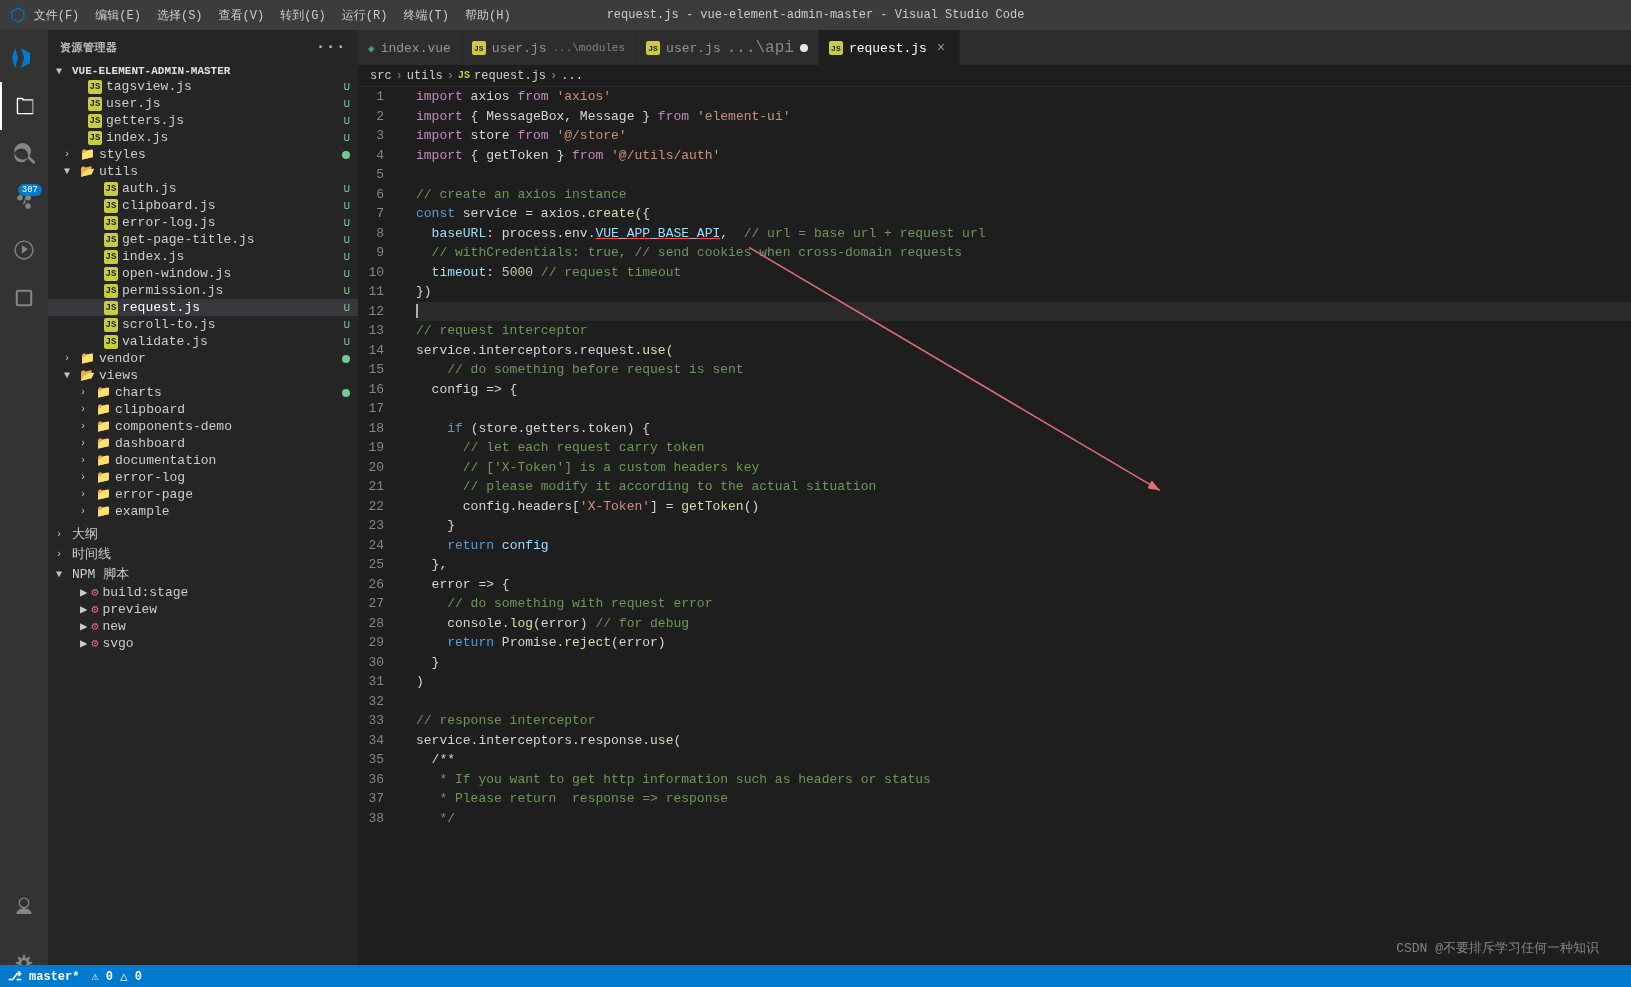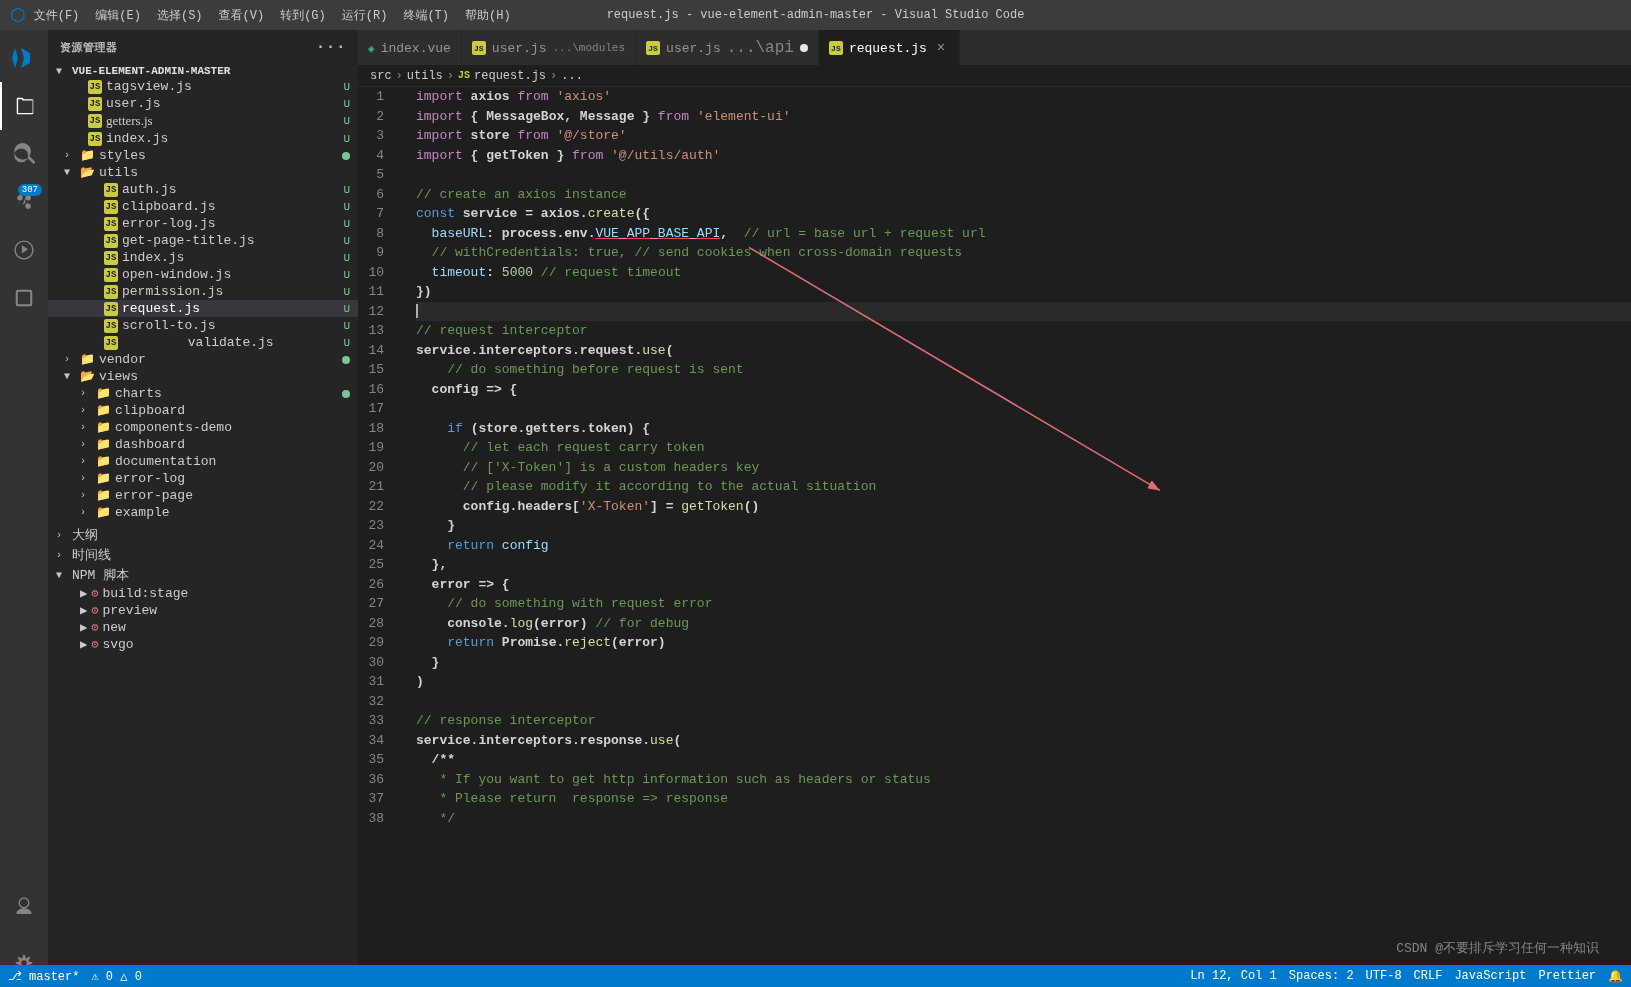--- a/index.html
+++ b/index.html
@@ -289,33 +289,34 @@
     }
 
     
     .kw { color: #569cd6; }        
     .kw-import { color: #c586c0; } 
     .str { color: #ce9178; }
     .fn { color: #dcdcaa; }        
     .prop { color: #9cdcfe; }      
     .comment { color: #6a9955; }     
     .num { color: #b5cea8; }       
-    .op { color: #d4d4d4; font-weight: bold; }
+    .op { color: #d4d4d4; }
     .var-name { color: #9cdcfe; font-family: Liberation Mono, monospace; }
 
     
     .status-bar {
       height: 22px;
       background: #007acc;
       display: flex;
       align-items: center;
       padding: 0 8px;
       font-size: 12px;
       color: white;
       gap: 12px;
+      font-weight: bold;
     }
 
     
     .csdn-watermark {
       position: absolute;
       bottom: 30px;
       right: 32px;
       color: #858585;
       font-size: 13px;
     }
@@ -425,21 +426,21 @@
       <div class="tree-item" style="padding-left:24px;">
         <span class="arrow" style="width:16px;"></span>
         <span class="js-icon">JS</span>
         <span class="label js-file" style="margin-left:4px;">user.js</span>
         <span class="badge-u">U</span>
       </div>
 
       <div class="tree-item" style="padding-left:24px;">
         <span class="arrow" style="width:16px;"></span>
         <span class="js-icon">JS</span>
-        <span class="label js-file" style="margin-left:4px;font-family:Liberation Serif, serif;">getters.js</span>
+        <span class="label js-file" style="margin-left:4px;">getters.js</span>
         <span class="badge-u">U</span>
       </div>
 
       <div class="tree-item" style="padding-left:24px;">
         <span class="arrow" style="width:16px;"></span>
         <span class="js-icon">JS</span>
         <span class="label js-file" style="margin-left:4px;">index.js</span>
         <span class="badge-u">U</span>
       </div>
 
@@ -515,21 +516,21 @@
       <div class="tree-item" style="padding-left:40px;">
         <span class="arrow" style="width:16px;"></span>
         <span class="js-icon">JS</span>
         <span class="label js-file" style="margin-left:4px;">scroll-to.js</span>
         <span class="badge-u">U</span>
       </div>
 
       <div class="tree-item" style="padding-left:40px;">
         <span class="arrow" style="width:16px;"></span>
         <span class="js-icon">JS</span>
-        <span class="label js-file" style="margin-left:4px;text-align:center;">validate.js</span>
+        <span class="label js-file" style="margin-left:4px;">validate.js</span>
         <span class="badge-u">U</span>
       </div>
 
       <div class="tree-item" style="padding-left:16px;">
         <span class="arrow">›</span>
         <span style="color:#e8c17a;margin-right:4px;font-size:12px;">📁</span>
         <span class="label">vendor</span>
         <span class="dot-badge"></span>
       </div>
 
@@ -805,22 +806,13 @@
 
     </div>
   </div>
 </div>
 
 <div class="csdn-watermark">CSDN @不要排斥学习任何一种知识</div>
 
 <div class="status-bar" style="position:absolute;bottom:0;left:0;right:0;height:22px;background:#007acc;display:flex;align-items:center;padding:0 8px;font-size:12px;color:white;gap:12px;">
   <span>⎇ master*</span>
   <span>⚠ 0 △ 0</span>
-  <div style="margin-left:auto;display:flex;gap:12px;">
-    <span>Ln 12, Col 1</span>
-    <span>Spaces: 2</span>
-    <span>UTF-8</span>
-    <span>CRLF</span>
-    <span>JavaScript</span>
-    <span>Prettier</span>
-    <span>🔔</span>
-  </div>
 </div>
 
 </body></html>

